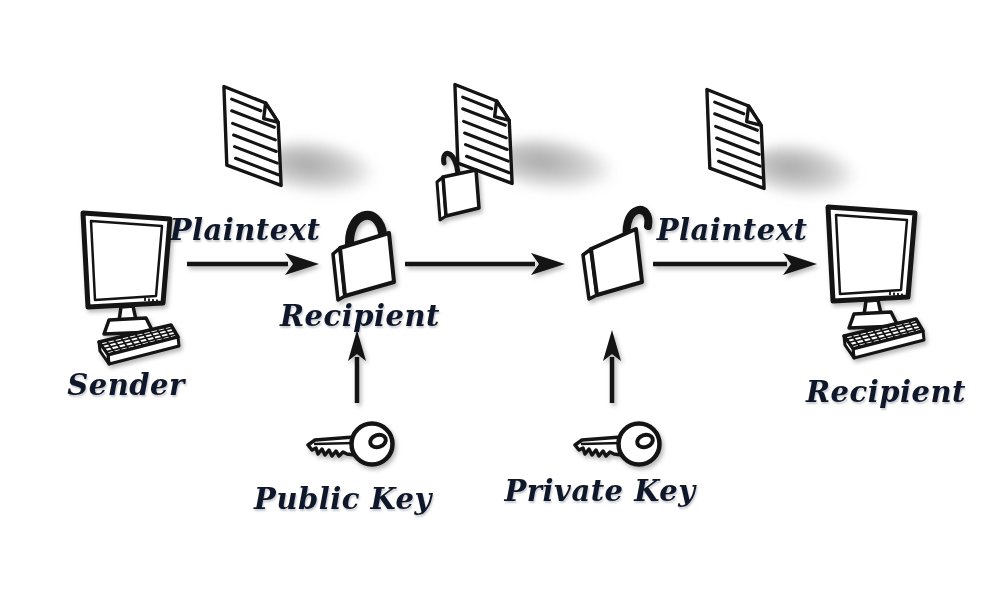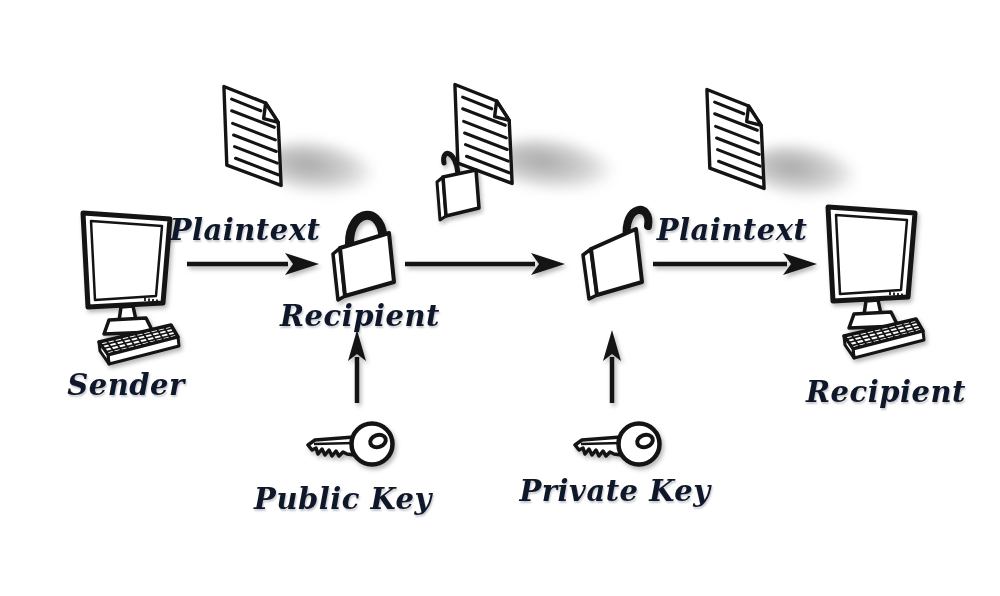--- a/index.html
+++ b/index.html
@@ -222,15 +222,15 @@
   </div>
 
   <div class="icon soft" style="left:570px;top:418px;">
     <svg width="92" height="52" viewBox="0 0 92 52">
       <path d="M51,19 L12,22 L5,27 L9,32 L13,30 L15,36 L19,31 L22,37 L26,32 L29,38 L33,33 L36,38 L40,34 L44,36 L51,37 Z" fill="#fff" stroke="#141414" stroke-width="3.5" stroke-linejoin="round"></path>
       <line x1="51" y1="25" x2="11" y2="26" stroke="#141414" stroke-width="2.5"></line>
       <circle cx="69" cy="26" r="20.5" fill="#fff" stroke="#141414" stroke-width="4.5"></circle>
       <ellipse cx="75" cy="23" rx="8" ry="6" fill="#fff" stroke="#141414" stroke-width="4" transform="rotate(-20 75 23)"></ellipse>
     </svg>
   </div>
-  <div class="lbl" style="left:615px;top:474px;">Private Key</div>
+  <div class="lbl" style="left:600px;top:474px;">Private Key</div>
 
 </div>
 
 </body></html>

